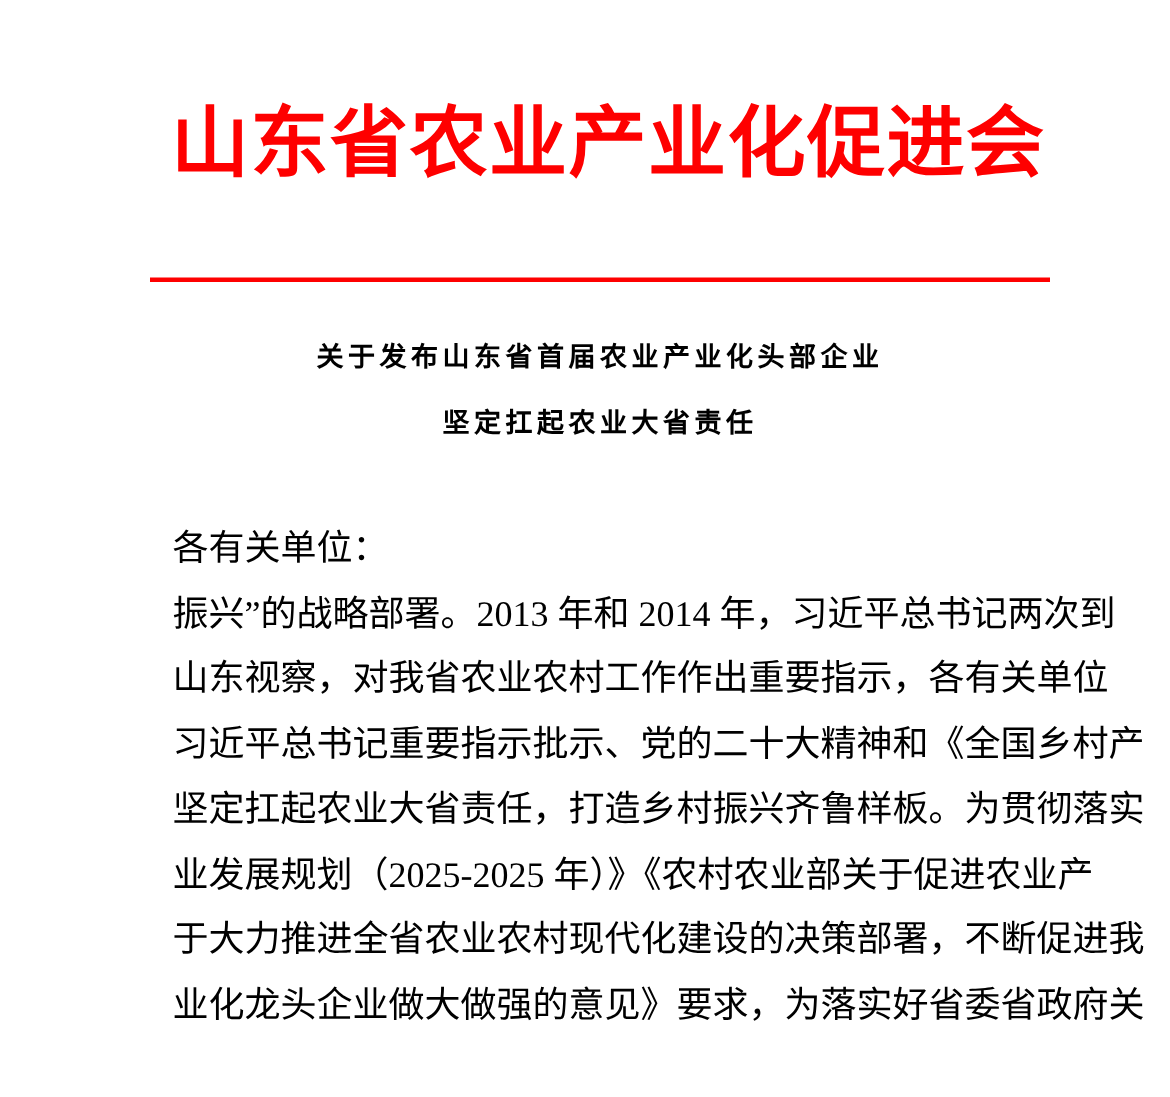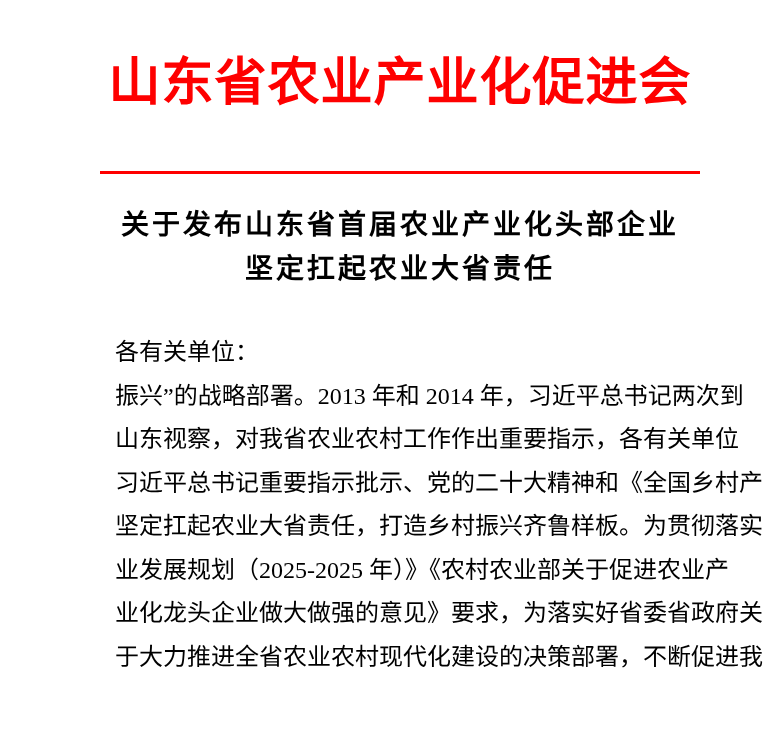--- a/index.html
+++ b/index.html
@@ -25,21 +25,21 @@
     width: 780px;
     height: 731px;
     background: var(--paper);
   }
   .content {
     margin-left: 100px;
     width: 600px;
   }
   
   .org-title {
-    margin: 0;
+    margin: 14px;
     padding-top: 52px;
     font-size: 52px;
     line-height: 62px;
     font-weight: 700;
     letter-spacing: 1px;
     text-align: center;
     color: var(--accent);
     font-family: "Liberation Serif", "DejaVu Serif", serif;
     white-space: nowrap;
   }
@@ -47,21 +47,21 @@
   .divider {
     height: 3px;
     width: 600px;
     margin-top: 57px;
     background: var(--accent);
     border: none;
   }
   
   .notice-title {
     margin: 29px 0 0 0;
-    font-size: 28px;
+    font-size: 18px;
     line-height: 43.5px;
     font-weight: 700;
     letter-spacing: 3px;
     text-align: center;
     color: var(--ink);
     font-family: "Liberation Sans", "DejaVu Sans", sans-serif;
   }
   .nt-line { display: block; white-space: nowrap; }
   
   .body-text {
@@ -101,18 +101,18 @@
       <span class="nt-line">坚定扛起农业大省责任</span>
     </h1>
 
     <div class="body-text">
       <div class="line natural">各有关单位：</div>
       <div class="line">振兴”的战略部署。2013 年和 2014 年，习近平总书记两次到</div>
       <div class="line">山东视察，对我省农业农村工作作出重要指示，各有关单位</div>
       <div class="line">习近平总书记重要指示批示、党的二十大精神和《全国乡村产</div>
       <div class="line">坚定扛起农业大省责任，打造乡村振兴齐鲁样板。为贯彻落实</div>
       <div class="line">业发展规划（2025-2025 年）》《农村农业部关于促进农业产</div>
+      <div class="line natural">于大力推进全省农业农村现代化建设的决策部署，不断促进我</div>
       <div class="line">业化龙头企业做大做强的意见》要求，为落实好省委省政府关</div>
-      <div class="line natural">于大力推进全省农业农村现代化建设的决策部署，不断促进我</div>
     </div>
 
   </div>
 </div>
 
 </body></html>

